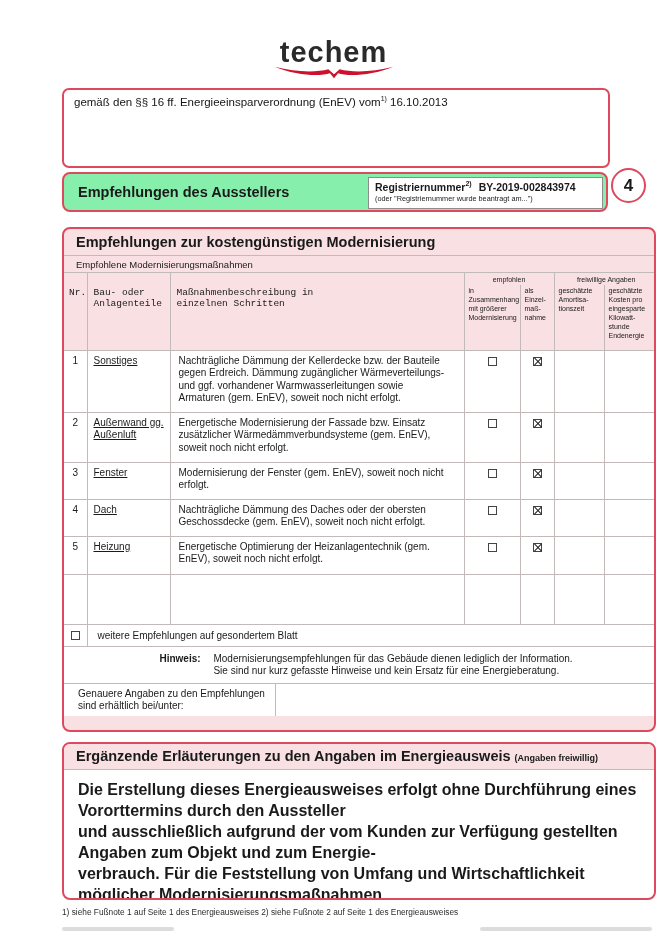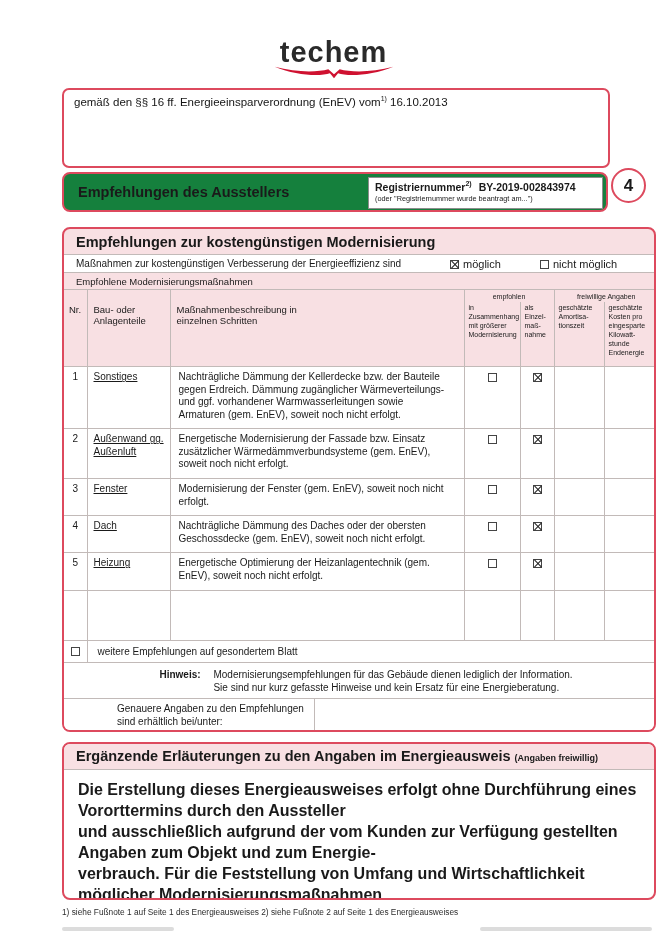--- a/index.html
+++ b/index.html
@@ -17,21 +17,21 @@
     position:absolute; left:62px; top:88px; width:548px; height:80px;
     border:2px solid #dd4a5e; border-radius:7px; background:#fff; padding:4px 0 0 10px;
   }
   .main-title { font-size:40px; font-weight:bold; color:#111; letter-spacing:-1px; line-height:46px; }
   .sub-title { font-size:18px; font-weight:bold; color:#111; margin-left:6px; }
   .subline { font-size:11.5px; color:#151515; margin-top:1px; }
   sup { font-size:7px; vertical-align:super; }
   
   .header-bar {
     position:absolute; left:62px; top:172px; width:546px; height:40px;
-    border:2px solid #dd4a5e; border-radius:8px; background:#15803d;
+    border:2px solid #dd4a5e; border-radius:8px; background:#86efac;
   }
   .hb-title { position:absolute; left:14px; top:10px; font-size:14.5px; font-weight:bold; }
   .reg-box {
     position:absolute; right:3px; top:3px; width:235px; height:32px;
     background:#fff; border:1px solid #8d8d8d; padding:2px 6px;
   }
   .reg-line1 { font-size:10.5px; font-weight:bold; white-space:nowrap; }
   .reg-value { margin-left:7px; }
   .reg-note { font-size:7.3px; font-weight:normal; margin-top:1px; white-space:nowrap; }
   .page-circle {
@@ -53,21 +53,21 @@
   .opt-possible { left:386px; }
   .opt-not-possible { left:476px; }
   .opt .cb-label { margin-left:4px; }
   .subheader { height:17px; font-size:9.5px; padding:3px 0 0 12px; border-bottom:1px solid #c2bab8; }
   
   table.rec { border-collapse:collapse; table-layout:fixed; width:594px; background:transparent; }
   table.rec td { border:1px solid #c2bab8; vertical-align:top; }
   table.rec td:first-child { border-left:none; }
   table.rec td:last-child { border-right:none; }
   tr.h1 td { border-top:none; border-bottom:none; height:12px; font-size:7px; text-align:center; padding-top:3px; vertical-align:top; }
-  tr.h1 td.span-head { font-size:9.5px; text-align:left; padding:14px 4px 0 6px; vertical-align:top; white-space:pre-line; line-height:11px; }
+  tr.h1 td.span-head { font-size:9.5px; text-align:left; padding:14px 4px 0 6px; vertical-align:top; white-space:pre-line; line-height:11px;font-family:Liberation Mono, monospace; }
   tr.h1 td.nr-head { text-align:left; padding-left:5px; }
   tr.h2 td { border-top:none; height:65px; font-size:7px; line-height:9px; padding:1px 2px 0 4px; white-space:pre-line; }
   tr.data td { background:#fff; font-size:10px; line-height:12.5px; }
   td.c-nr { text-align:center; padding-top:4px; }
   td.c-part { padding:4px 2px 0 6px; white-space:pre-line;text-decoration:underline; }
   td.c-desc { padding:4px 4px 0 8px; white-space:pre-line; }
   td.c-check { text-align:center; padding-top:5px; }
   tr.filler td { background:#fff; height:50px; }
   tr.r1 td { height:62px; } tr.r2 td { height:50px; } tr.r3 td { height:37px; }
   tr.r4 td { height:37px; } tr.r5 td { height:38px; }
@@ -80,21 +80,21 @@
     content:""; position:absolute; left:-1px; top:3px; width:10px; height:1px; background:#222;
   }
   .checkbox.checked::before { transform:rotate(45deg); }
   .checkbox.checked::after { transform:rotate(-45deg); }
   
   .hinweis-row { height:36px; background:#fff; display:flex; padding:6px 0 0 14px;justify-content:center; }
   .hinweis-label { font-size:10px; font-weight:bold; width:48px; flex:none; }
   .hinweis-text { font-size:10px; line-height:12.5px; white-space:pre-line; margin-left:6px; }
   .details-row { height:33px; background:#fff; border-top:1px solid #c2bab8; display:flex; }
   .details-label { width:212px; flex:none; border-right:1px solid #c2bab8; font-size:10px; line-height:12.5px;
-    padding:4px 0 0 14px; white-space:pre-line;margin-left:39px; }
+    padding:4px 0 0 14px; white-space:pre-line; }
   .details-value { flex:1; }
   
   .supp-box {
     position:absolute; left:62px; top:742px; width:594px; height:158px;
     border:2px solid #dd4a5e; border-radius:8px; background:#fff; overflow:hidden;
   }
   .sb-title { height:26px; background:#f8e0e3; border-bottom:1px solid #c2bab8;
     font-size:14.5px; font-weight:bold; padding:4px 0 0 12px; }
   .sb-suffix { font-size:9px; font-weight:bold; }
   .sb-body { font-size:16px; line-height:21px; padding:9px 14px 0 14px; white-space:pre-line;font-weight:bold; }
@@ -129,29 +129,20 @@
         <span>Registriernummer</span><sup>2)</sup><span class="reg-value">BY-2019-002843974</span>
       </div>
       <div class="reg-note">(oder "Registriernummer wurde beantragt am...")</div>
     </div>
   </div>
   <div class="page-circle">4</div>
 
   <div class="main-box">
     <div class="mb-title">Empfehlungen zur kostengünstigen Modernisierung</div>
 
-    <div class="measures-row">
-      <span class="measures-label">Maßnahmen zur kostengünstigen Verbesserung der Energieeffizienz sind</span>
-      <span class="opt opt-possible">
-        <span class="checkbox checked"></span><span class="cb-label">möglich</span>
-      </span>
-      <span class="opt opt-not-possible">
-        <span class="checkbox"></span><span class="cb-label">nicht möglich</span>
-      </span>
-    </div>
 
     <div class="subheader">Empfohlene Modernisierungsmaßnahmen</div>
 
     <table class="rec">
       <colgroup>
         <col style="width:23px">
           <col style="width:83px">
           <col style="width:294px">
         <col style="width:56px">
           <col style="width:34px">

